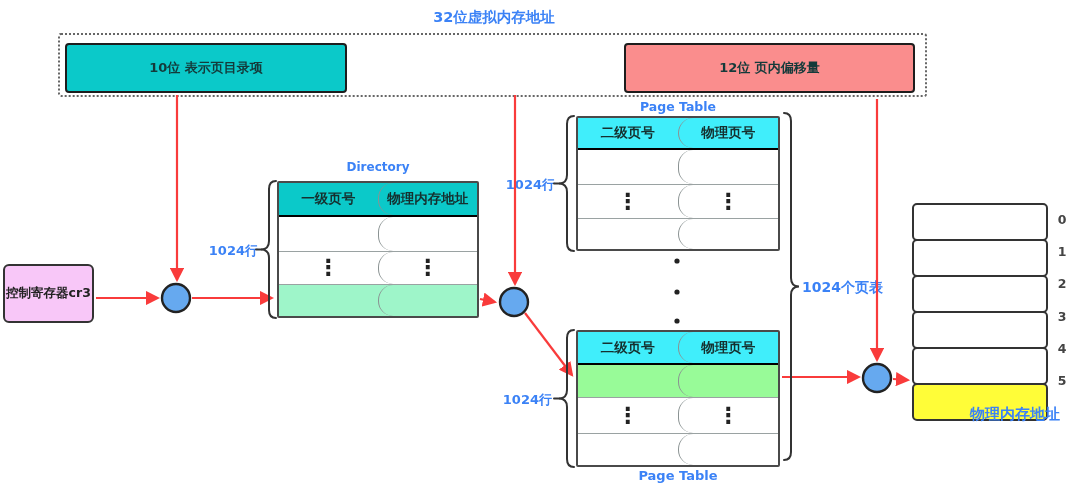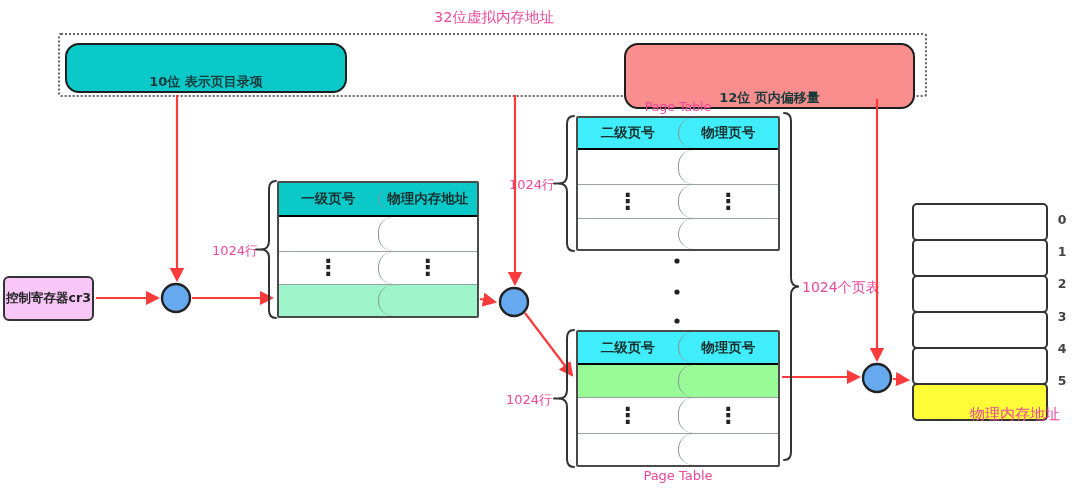--- a/index.html
+++ b/index.html
@@ -1,26 +1,26 @@
 <!DOCTYPE html>
 <html><head>
 <meta charset="utf-8">
 <style>
   html,body{margin:0;padding:0;background:#fff;}
   #canvas{
     position:relative;width:1080px;height:494px;background:#ffffff;overflow:hidden;
     font-family:"DejaVu Sans","Liberation Sans",sans-serif;color:#222;
   }
   .abs{position:absolute;box-sizing:border-box;}
-  .lbl{font-weight:normal;color:#ec4899;}
+  .lbl{font-weight:bold;color:#3b82f6;}
   .center{display:flex;align-items:center;justify-content:center;text-align:center;}
 
   
   .dotted-box{border:2px dotted #666;border-radius:3px;}
-  .seg{border:2px solid #1d1d1d;border-radius:14px;font-weight:bold;font-size:13px;color:#143a3a;align-items:flex-end;}
+  .seg{border:2px solid #1d1d1d;border-radius:4px;font-weight:bold;font-size:13px;color:#143a3a;}
 
   
   .cr3{background:#f8c7f8;border:2px solid #333;border-radius:6px;font-weight:bold;font-size:12.5px;color:#222;}
 
   
   .tbl{border:2px solid #4a4a4a;background:#fff;border-radius:2px;}
   .tr{display:flex;border-bottom:1px solid #9aa2a2;box-sizing:border-box;}
   .tr:last-child{border-bottom:none;}
   .th-row{border-bottom:2px solid #000000;}
   .td{flex:1;display:flex;align-items:center;justify-content:center;box-sizing:border-box;overflow:hidden;}
@@ -43,30 +43,31 @@
 <body>
 
 <div id="canvas">
 
   <div class="abs lbl" style="left:378px;top:8px;width:232px;text-align:center;font-size:14.5px;">32位虚拟内存地址</div>
 
   <div class="abs dotted-box" style="left:58px;top:33px;width:869px;height:64px;"></div>
   <div class="abs seg center" style="left:65px;top:43px;width:282px;height:50px;background:#0bc9c9;">
     <span>10位 表示页目录项</span>
   </div>
-  <div class="abs seg center" style="left:624px;top:43px;width:291px;height:66px;background:#fa8d8d;">
+  <div class="abs seg center" style="left:624px;top:43px;width:291px;height:50px;background:#fa8d8d;">
     <span>12位  页内偏移量</span>
   </div>
 
-  <div class="abs cr3 center" style="left:3px;top:276px;width:91px;height:45px;">
+  <div class="abs cr3 center" style="left:3px;top:264px;width:91px;height:59px;">
     <span>控制寄存器cr3</span>
   </div>
 
+  <div class="abs lbl" style="left:277px;top:160px;width:202px;text-align:center;font-size:12px;">Directory</div>
   <div class="abs tbl" style="left:277px;top:181px;width:202px;height:137px;">
-    <div class="tr th-row hdr-teal" style="height:34px;align-items:center;">
+    <div class="tr th-row hdr-teal" style="height:34px;">
       <div class="td th">一级页号</div>
       <div class="td th">物理内存地址</div>
     </div>
     <div class="tr" style="height:35px;">
       <div class="td"></div>
         <div class="td"></div>
     </div>
     <div class="tr" style="height:33px;">
       <div class="td dots-cell">⋮</div>
       <div class="td dots-cell">⋮</div>

